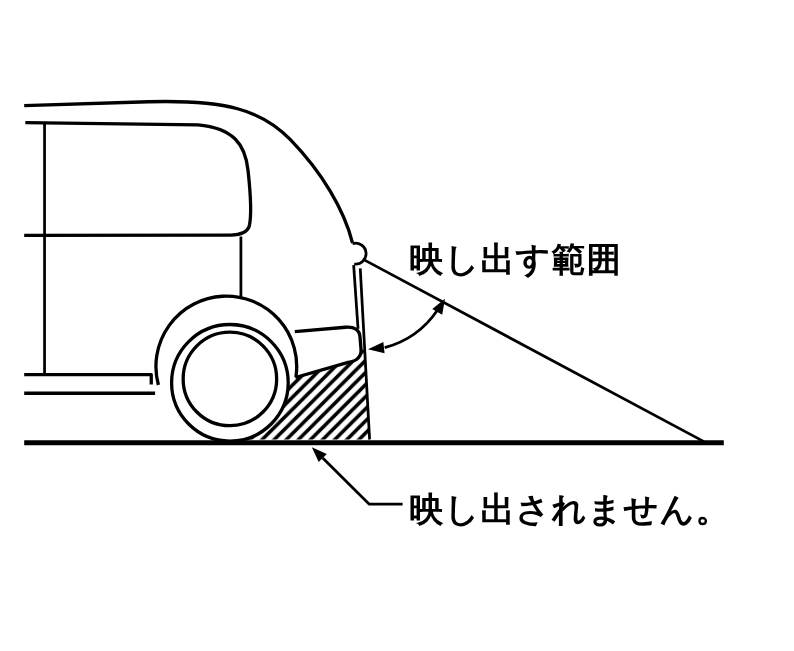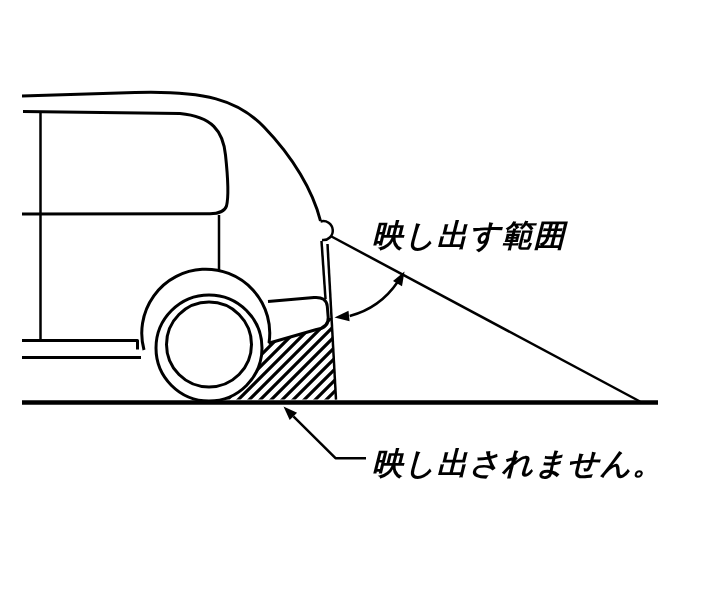--- a/index.html
+++ b/index.html
@@ -8,21 +8,20 @@
   body {
     background: #e8e8e8;
     font-family: "DejaVu Sans", "Liberation Sans", sans-serif;
   }
   .stage {
     position: relative;
     width: 722px;
     height: 592px;
     background: var(--bg, #ffffff);
     overflow: hidden;
-    font-style: italic;
   }
   svg.diagram { display: block; width: 722px; height: 592px; }
   .stroke {
     fill: none;
     stroke: var(--line, #000);
     stroke-linecap: butt;
     stroke-linejoin: round;
   }
   .w25 { stroke-width: 2.5px; }
   .w3  { stroke-width: 3px; }

